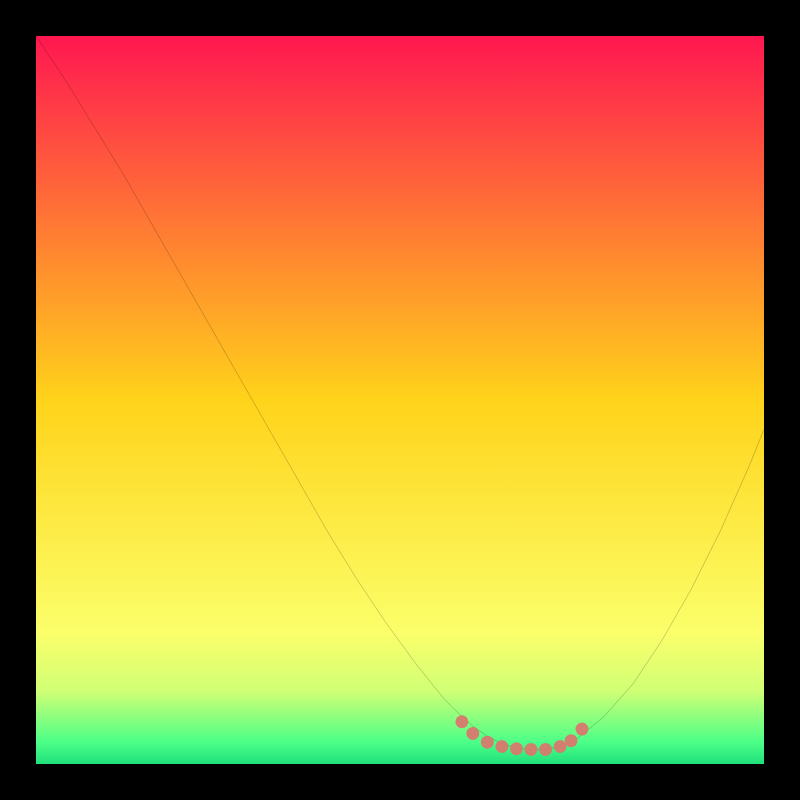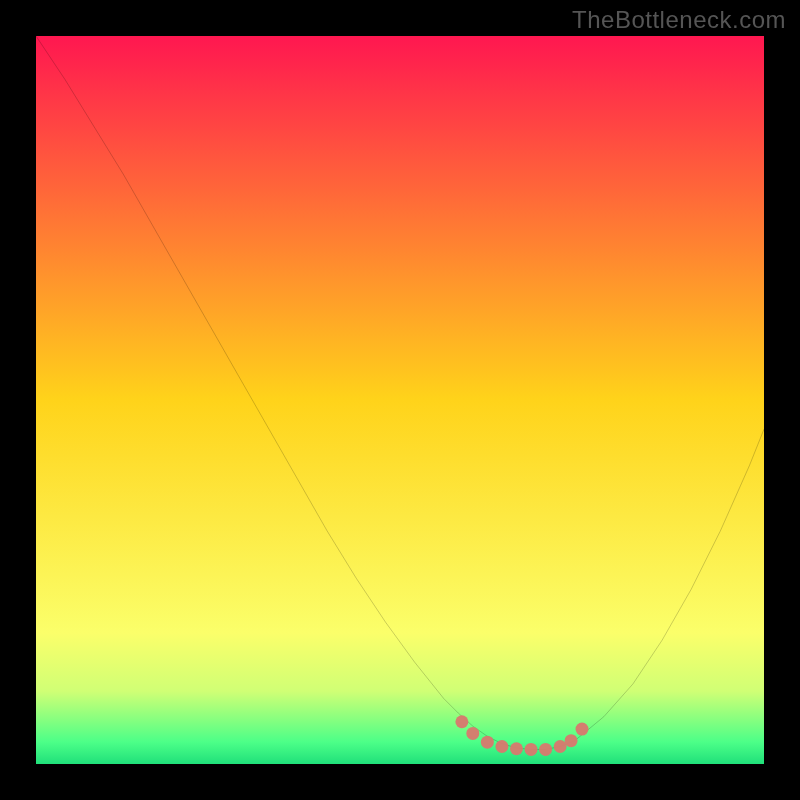--- a/index.html
+++ b/index.html
@@ -34,21 +34,20 @@
     width: 728px;
     height: 728px;
     display: block;
   }
 </style>
 </head>
 <body>
 
 <div class="frame">
 
-  <div class="watermark">TheBottleneck.com</div>
 
   <svg class="plot" viewBox="0 0 100 100" preserveAspectRatio="none">
     <defs>
       <linearGradient id="bg-grad" x1="0" y1="0" x2="0" y2="1">
 
       <stop offset="0.0%" stop-color="#ff1750"></stop>
           <stop offset="50.0%" stop-color="#ffd31a"></stop>
           <stop offset="82.0%" stop-color="#fbff6a"></stop>
           <stop offset="90.0%" stop-color="#d0ff75"></stop>
           <stop offset="97.0%" stop-color="#4cff88"></stop>

